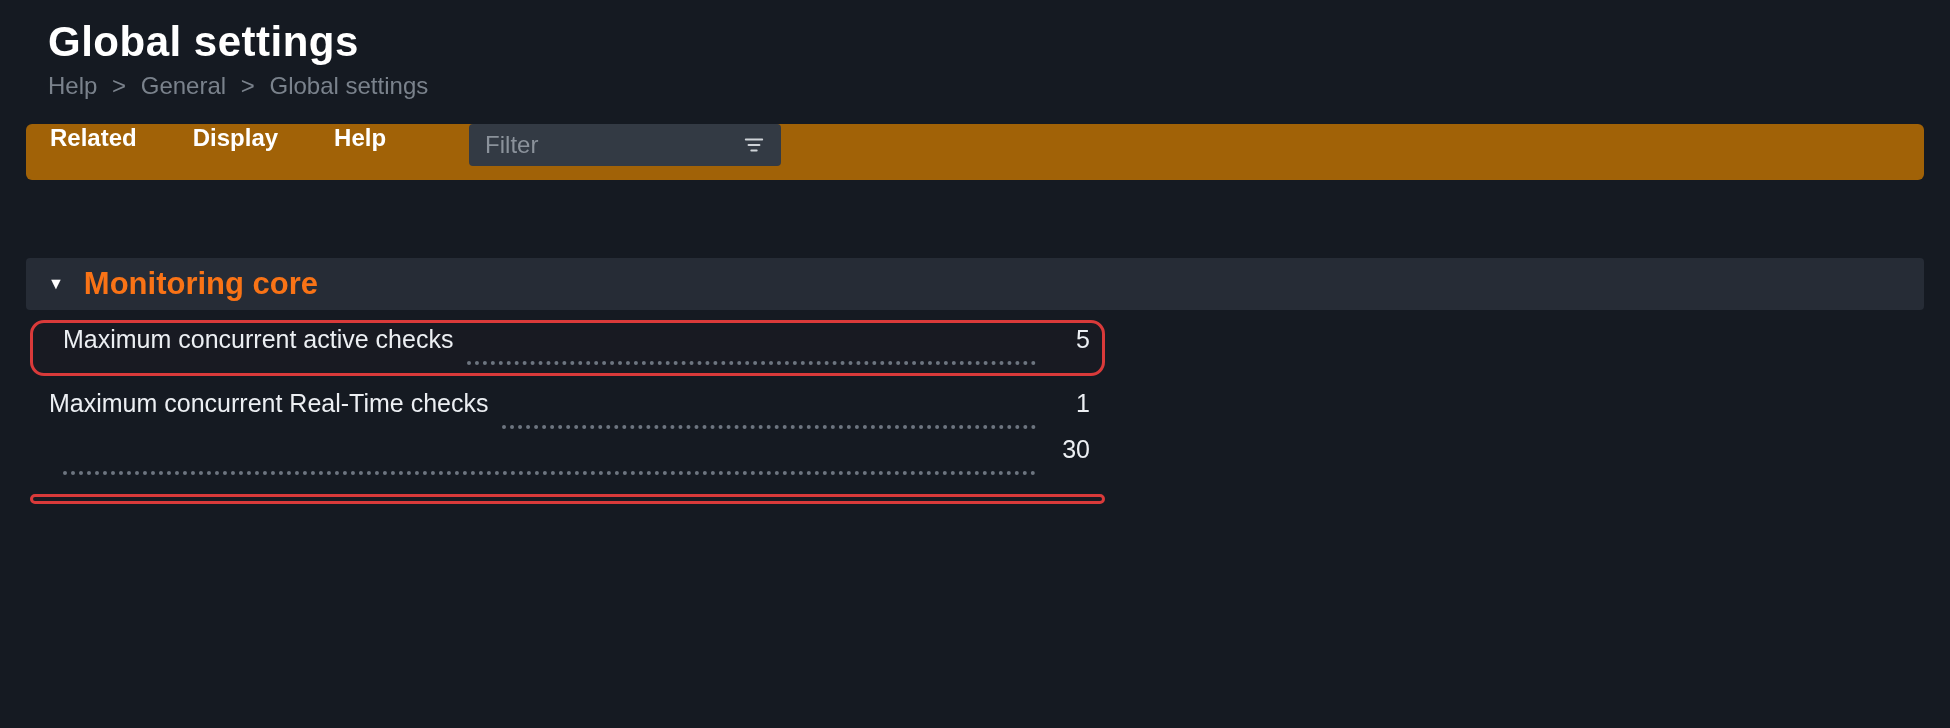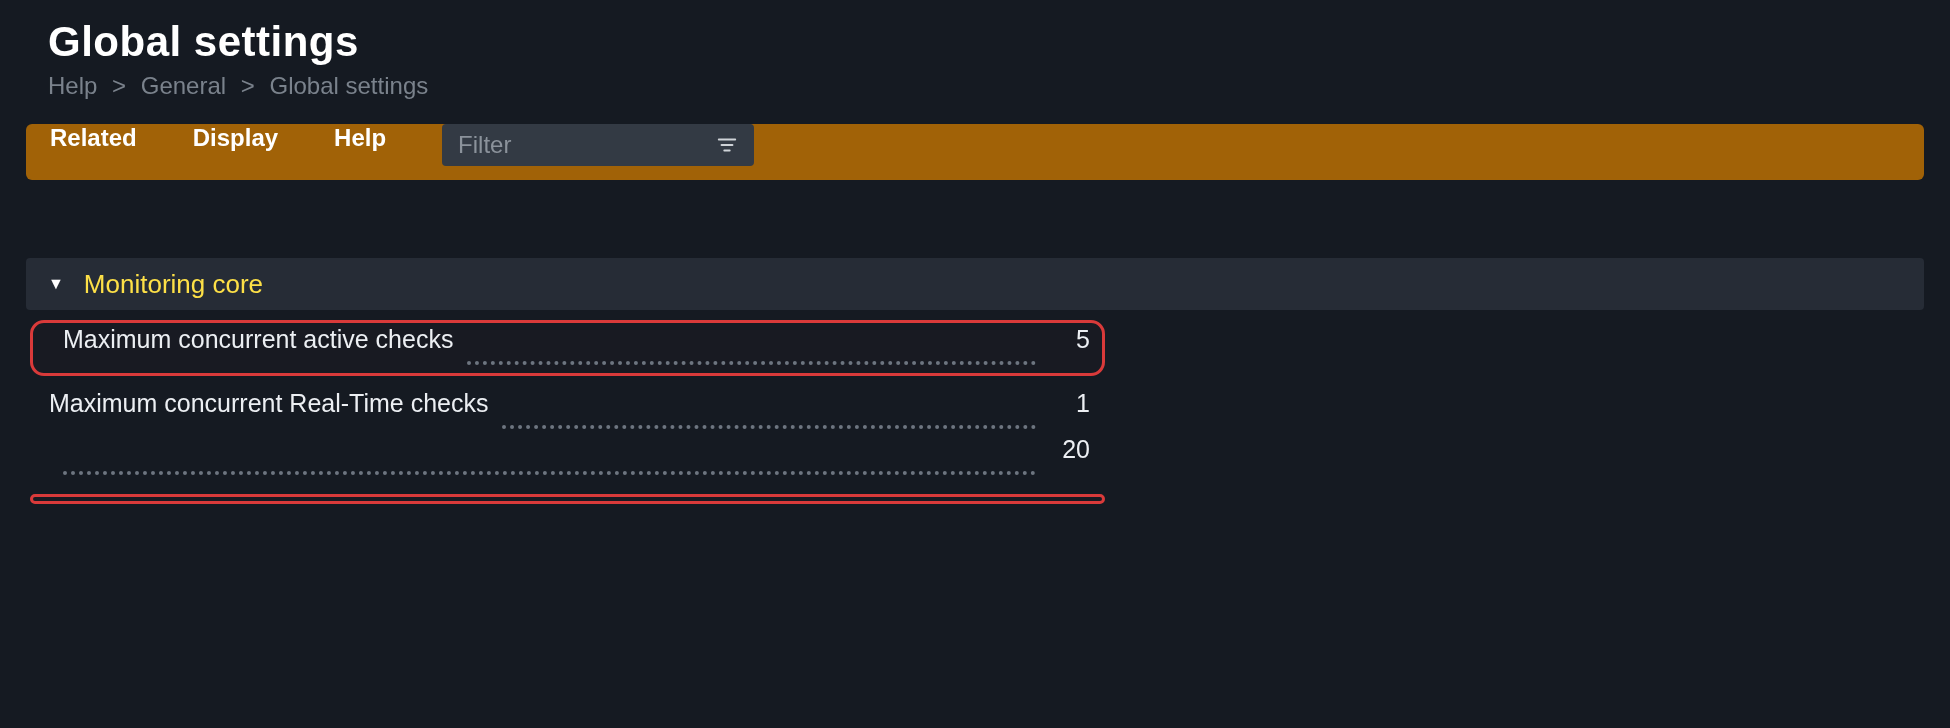--- a/index.html
+++ b/index.html
@@ -51,20 +51,21 @@
   .toolbar .filter {
     display: flex;
     align-items: center;
     background: #333a44;
     border-radius: 4px;
     height: 42px;
     padding: 0 16px;
     width: 280px;
     justify-content: space-between;
     cursor: text;
+    margin-left: 27px;
   }
   .toolbar .filter .placeholder {
     color: #8b929b;
     font-size: 24px;
   }
   .toolbar .filter .icon svg { display: block; }
 
   .section {
     margin: 78px 26px 0 26px;
   }
@@ -78,23 +79,23 @@
     padding: 0 22px;
     gap: 20px;
     cursor: pointer;
   }
   .section-header .tri {
     font-size: 16px;
     line-height: 1;
     color: #ffffff;
   }
   .section-header .title {
-    font-size: 26px;
-    font-weight: 400;
-    color: #fde047;
+    font-size: 31px;
+    font-weight: 700;
+    color: #f97316;
   }
 
   .group-box {
     border: 3px solid transparent;
     border-radius: 14px;
     margin: 8px 0;
     padding: 2px 6px;
   }
   .group-box.hl {
     border-color: #d93a3a;
@@ -182,21 +183,21 @@
       </div>
 
       <div class="group-box">
         <div class="setting-row">
           <span class="label">Maximum concurrent Real-Time checks</span>
           <span class="dots"></span>
           <span class="value">1</span>
         </div>
         <div class="setting-row">
           <span class="dots"></span>
-          <span class="value">20</span>
+          <span class="value">30</span>
         </div>
       </div>
 
       <div class="group-box hl">
       </div>
 
     </div>
   </div>
 </div>
 

